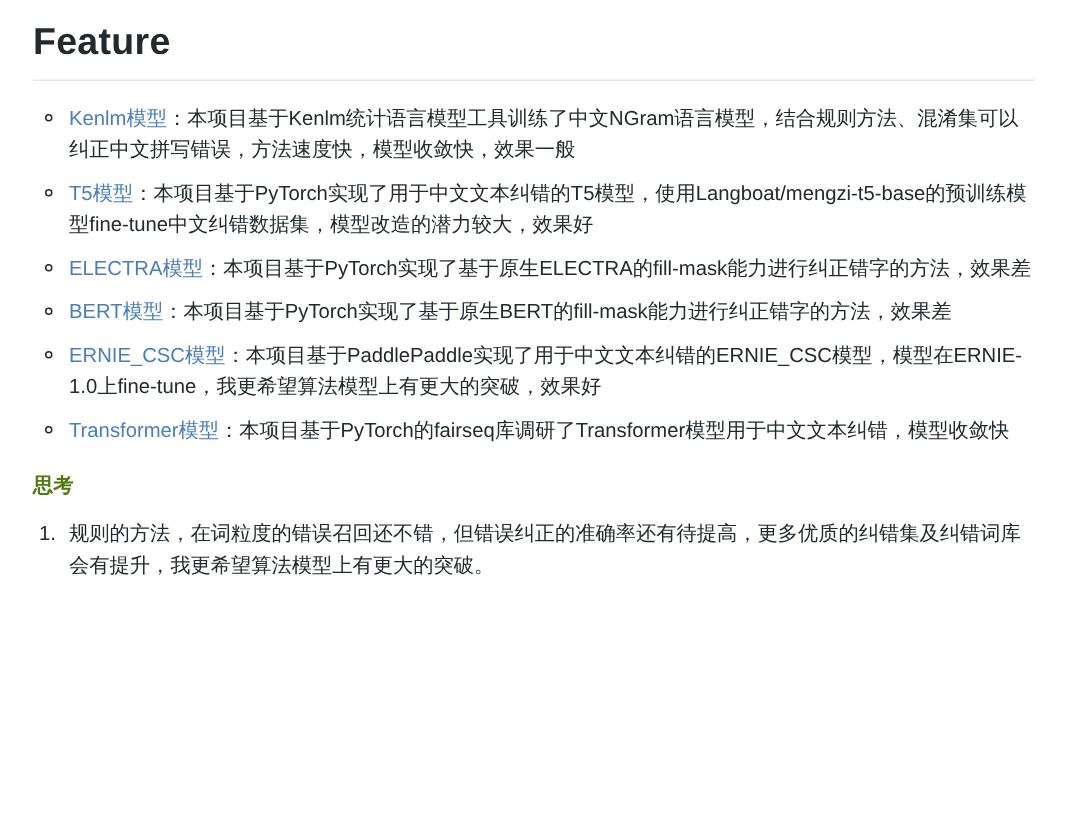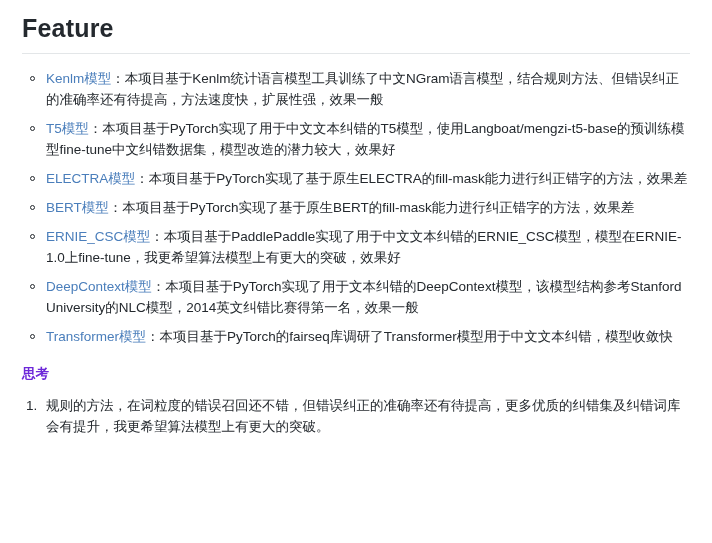--- a/index.html
+++ b/index.html
@@ -58,21 +58,21 @@
     background: transparent;
     box-sizing: border-box;
   }
   .lnk {
     color: #4a7ebb;
     text-decoration: none;
   }
   .sub-heading {
     font-size: 13.5px;
     font-weight: bold;
-    color: #6d28d9;
+    color: #4d7c0f;
     margin: 18px 0 0 22px;
   }
   .think-list {
     margin: 12px 0 0 0;
     padding: 0 22px 0 46px;
     list-style: none;
     counter-reset: thinkcounter;
   }
   .think-list li {
     position: relative;
@@ -93,26 +93,25 @@
 </style>
 </head>
 <body>
 
 <div class="page">
 
   <h1 class="heading">Feature</h1>
   <div class="hr"></div>
 
   <ul class="feature-list">
-    <li><a class="lnk" href="#">Kenlm模型</a><span>：本项目基于Kenlm统计语言模型工具训练了中文NGram语言模型，结合规则方法、但错误纠正的准确率还有待提高，方法速度快，扩展性强，效果一般</span></li>
+    <li><a class="lnk" href="#">Kenlm模型</a><span>：本项目基于Kenlm统计语言模型工具训练了中文NGram语言模型，结合规则方法、混淆集可以纠正中文拼写错误，方法速度快，模型收敛快，效果一般</span></li>
     <li><a class="lnk" href="#">T5模型</a><span>：本项目基于PyTorch实现了用于中文文本纠错的T5模型，使用Langboat/mengzi-t5-base的预训练模型fine-tune中文纠错数据集，模型改造的潜力较大，效果好</span></li>
     <li><a class="lnk" href="#">ELECTRA模型</a><span>：本项目基于PyTorch实现了基于原生ELECTRA的fill-mask能力进行纠正错字的方法，效果差</span></li>
     <li><a class="lnk" href="#">BERT模型</a><span>：本项目基于PyTorch实现了基于原生BERT的fill-mask能力进行纠正错字的方法，效果差</span></li>
     <li><a class="lnk" href="#">ERNIE_CSC模型</a><span>：本项目基于PaddlePaddle实现了用于中文文本纠错的ERNIE_CSC模型，模型在ERNIE-1.0上fine-tune，我更希望算法模型上有更大的突破，效果好</span></li>
-    <li><a class="lnk" href="#">DeepContext模型</a><span>：本项目基于PyTorch实现了用于文本纠错的DeepContext模型，该模型结构参考Stanford University的NLC模型，2014英文纠错比赛得第一名，效果一般</span></li>
     <li><a class="lnk" href="#">Transformer模型</a><span>：本项目基于PyTorch的fairseq库调研了Transformer模型用于中文文本纠错，模型收敛快</span></li>
   </ul>
 
   <div class="sub-heading">思考</div>
 
   <ol class="think-list">
     <li>规则的方法，在词粒度的错误召回还不错，但错误纠正的准确率还有待提高，更多优质的纠错集及纠错词库会有提升，我更希望算法模型上有更大的突破。</li>
 
   </ol>
 

